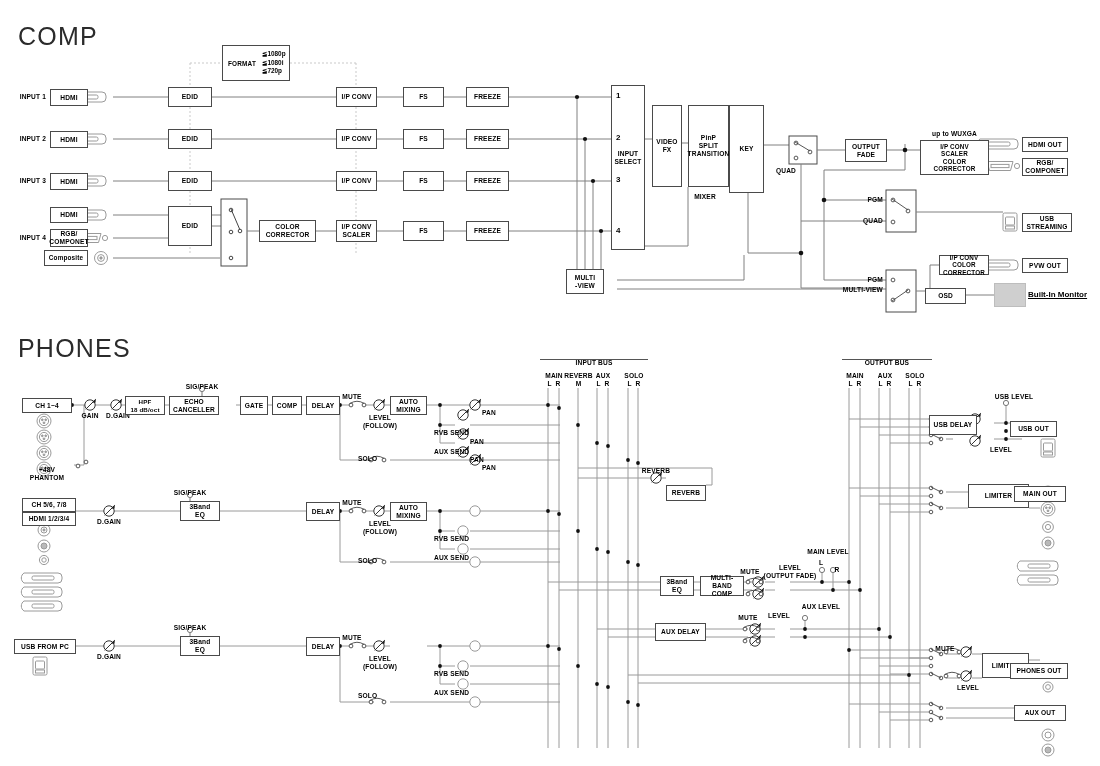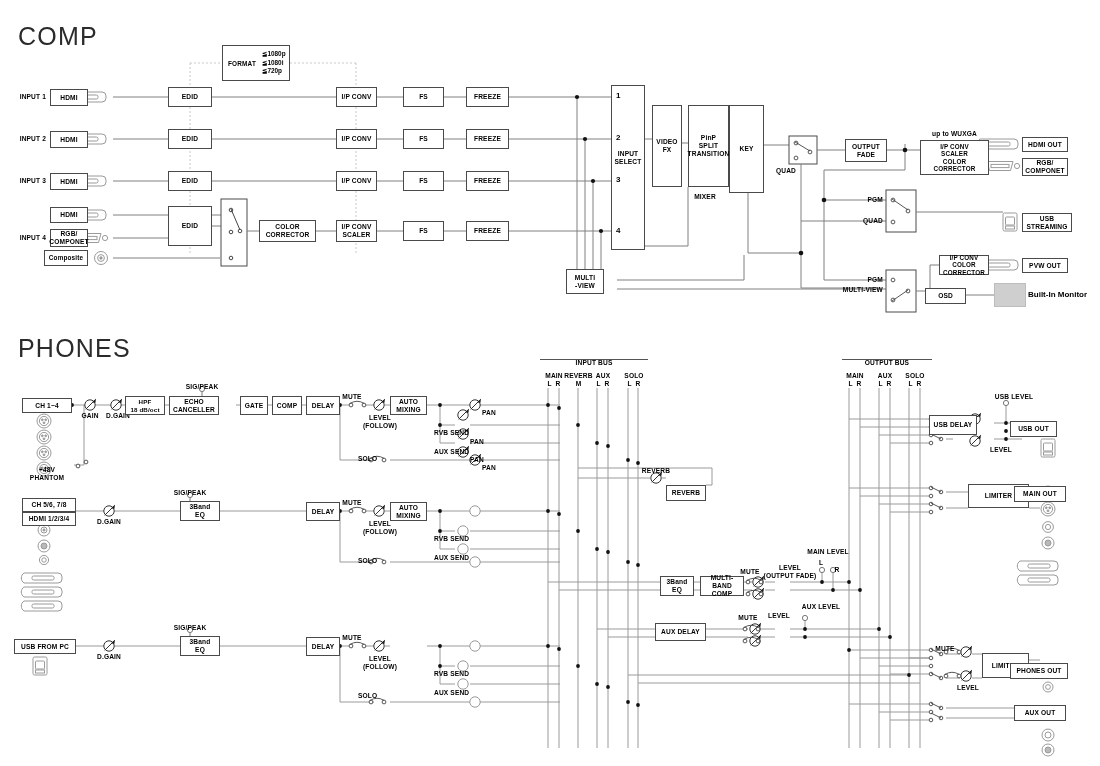--- a/index.html
+++ b/index.html
@@ -19,21 +19,21 @@
          text-align:center;letter-spacing:.15px;white-space:nowrap;}
   .plain.left{text-align:left;}
   .plain.right{text-align:right;}
   .num{position:absolute;font-size:8px;font-weight:bold;color:#000;}
   .fmt{position:absolute;box-sizing:border-box;border:1px solid #4a4a4a;background:#fff;
        display:flex;align-items:center;font-size:6.4px;font-weight:bold;color:#000;}
   .fmt .fl{padding-left:5px;letter-spacing:.2px;}
   .fmt .fr{padding-left:6px;line-height:1.35;}
   .fmt .fr div{white-space:nowrap;}
   .monitor{position:absolute;background:#cfcfcf;border:1px solid #bdbdbd;}
-  .bim{position:absolute;font-size:8px;font-weight:bold;color:#000;white-space:nowrap;}
+  .bim{position:absolute;font-size:8px;font-weight:bold;color:#000;white-space:nowrap;text-decoration:underline;}
 </style>
 </head>
 <body>
 
 <div id="stage">
 
   <svg id="wires" viewBox="0 0 1100 766">
     <defs>
       <g id="knobG">
         <circle cx="0" cy="0" r="5.2" fill="#fff" stroke="#333" stroke-width="1"></circle>

